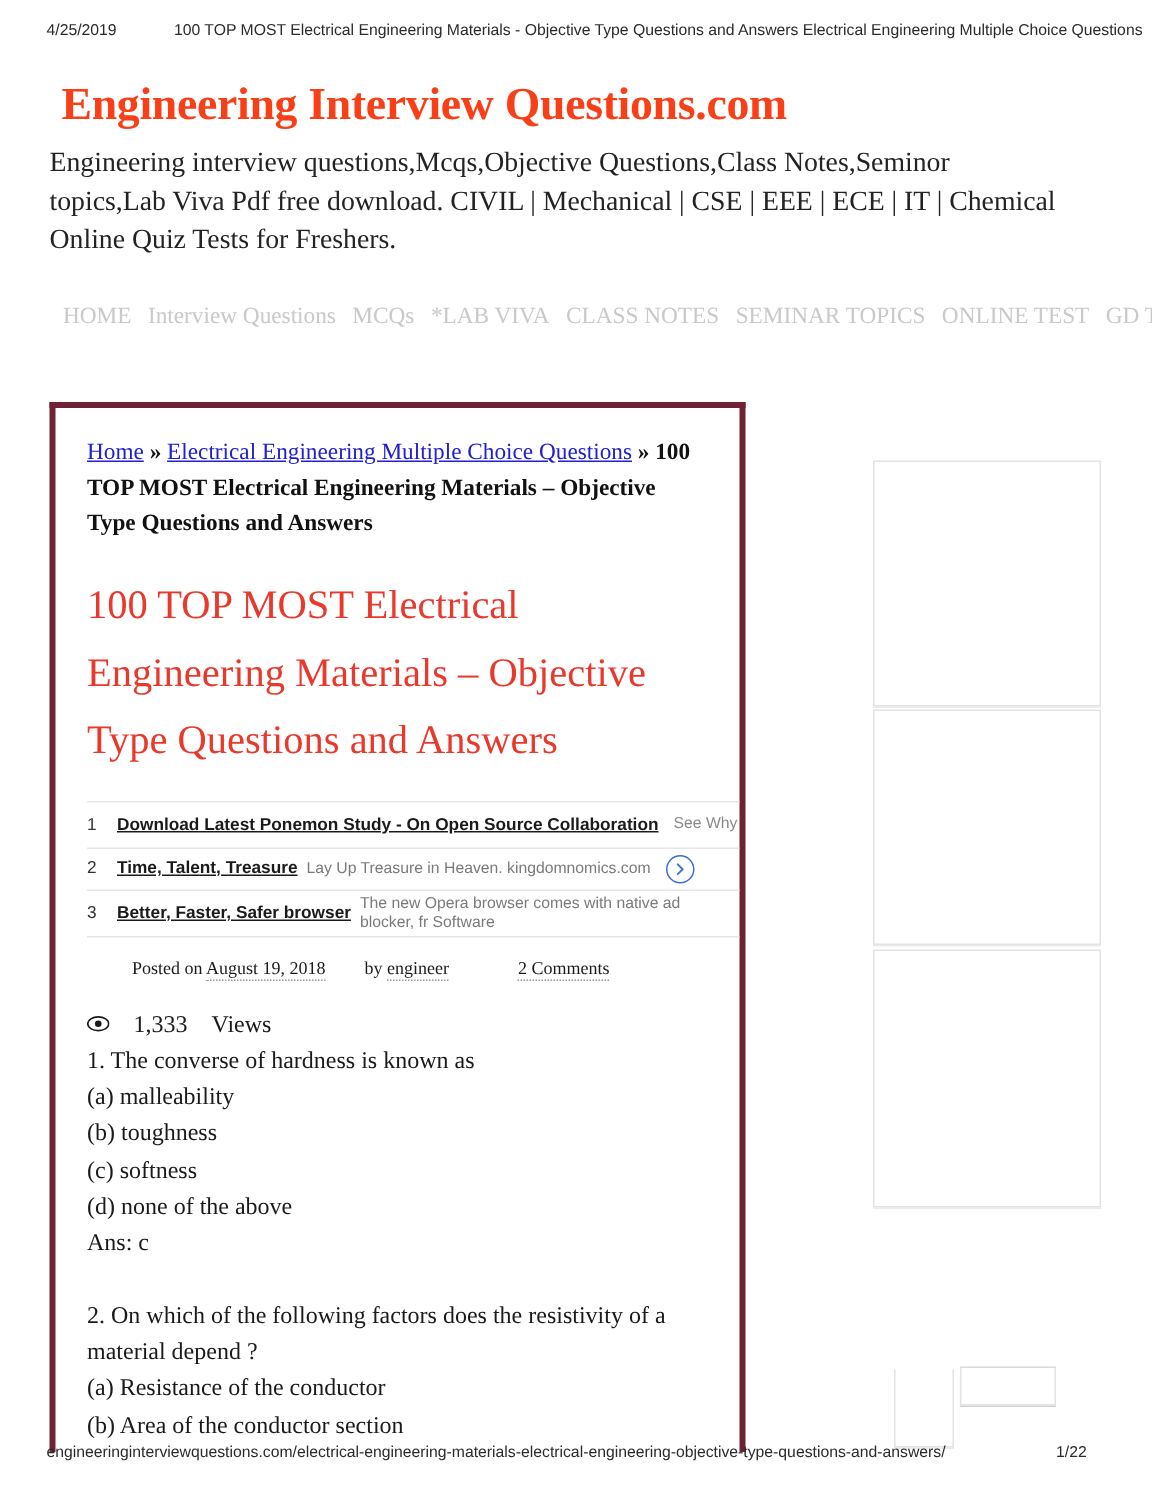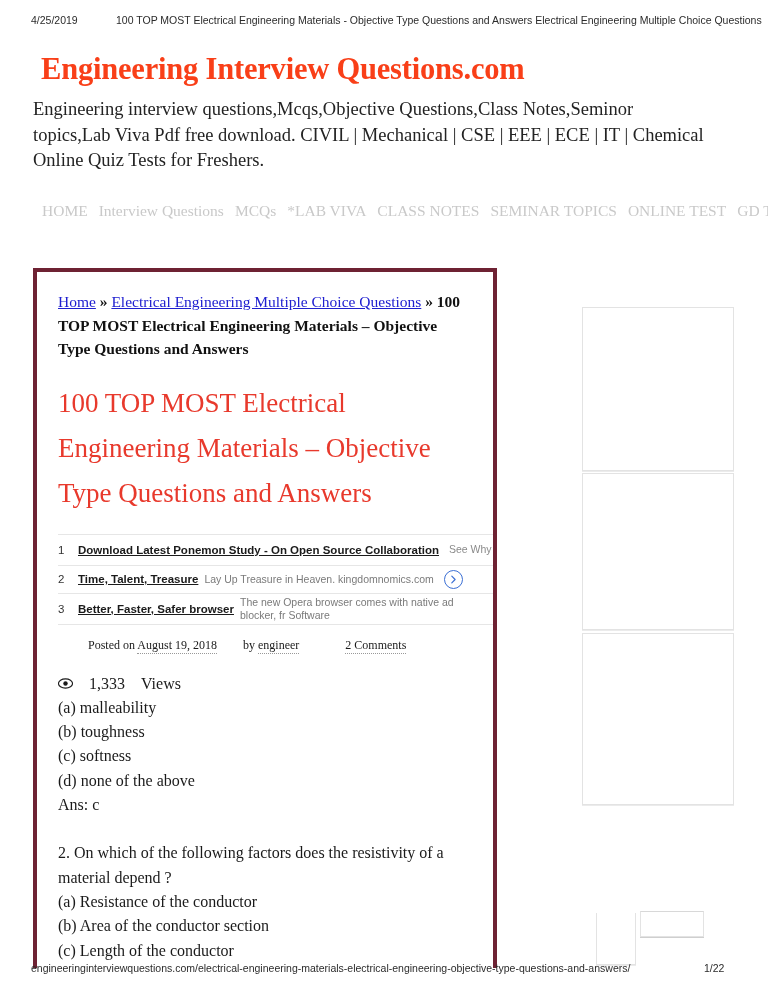--- a/index.html
+++ b/index.html
@@ -287,20 +287,21 @@
           <svg width="15" height="11" viewBox="0 0 15 11" aria-hidden="true">
             <ellipse cx="7.5" cy="5.5" rx="7" ry="4.6" fill="none" stroke="#1a1a1a" stroke-width="1.1"></ellipse>
             <circle cx="7.5" cy="5.5" r="2.2" fill="#1a1a1a"></circle>
           </svg>
         </span>
         <span>1,333</span>
         <span>Views</span>
       </div>
 
       <div class="q-block">
+        <div>1. The converse of hardness is known as</div>
         <div>(a) malleability</div>
         <div>(b) toughness</div>
         <div>(c) softness</div>
         <div>(d) none of the above</div>
         <div>Ans: c</div>
       </div>
 
       <div class="q-gap"></div>
 
       <div class="q-block">

